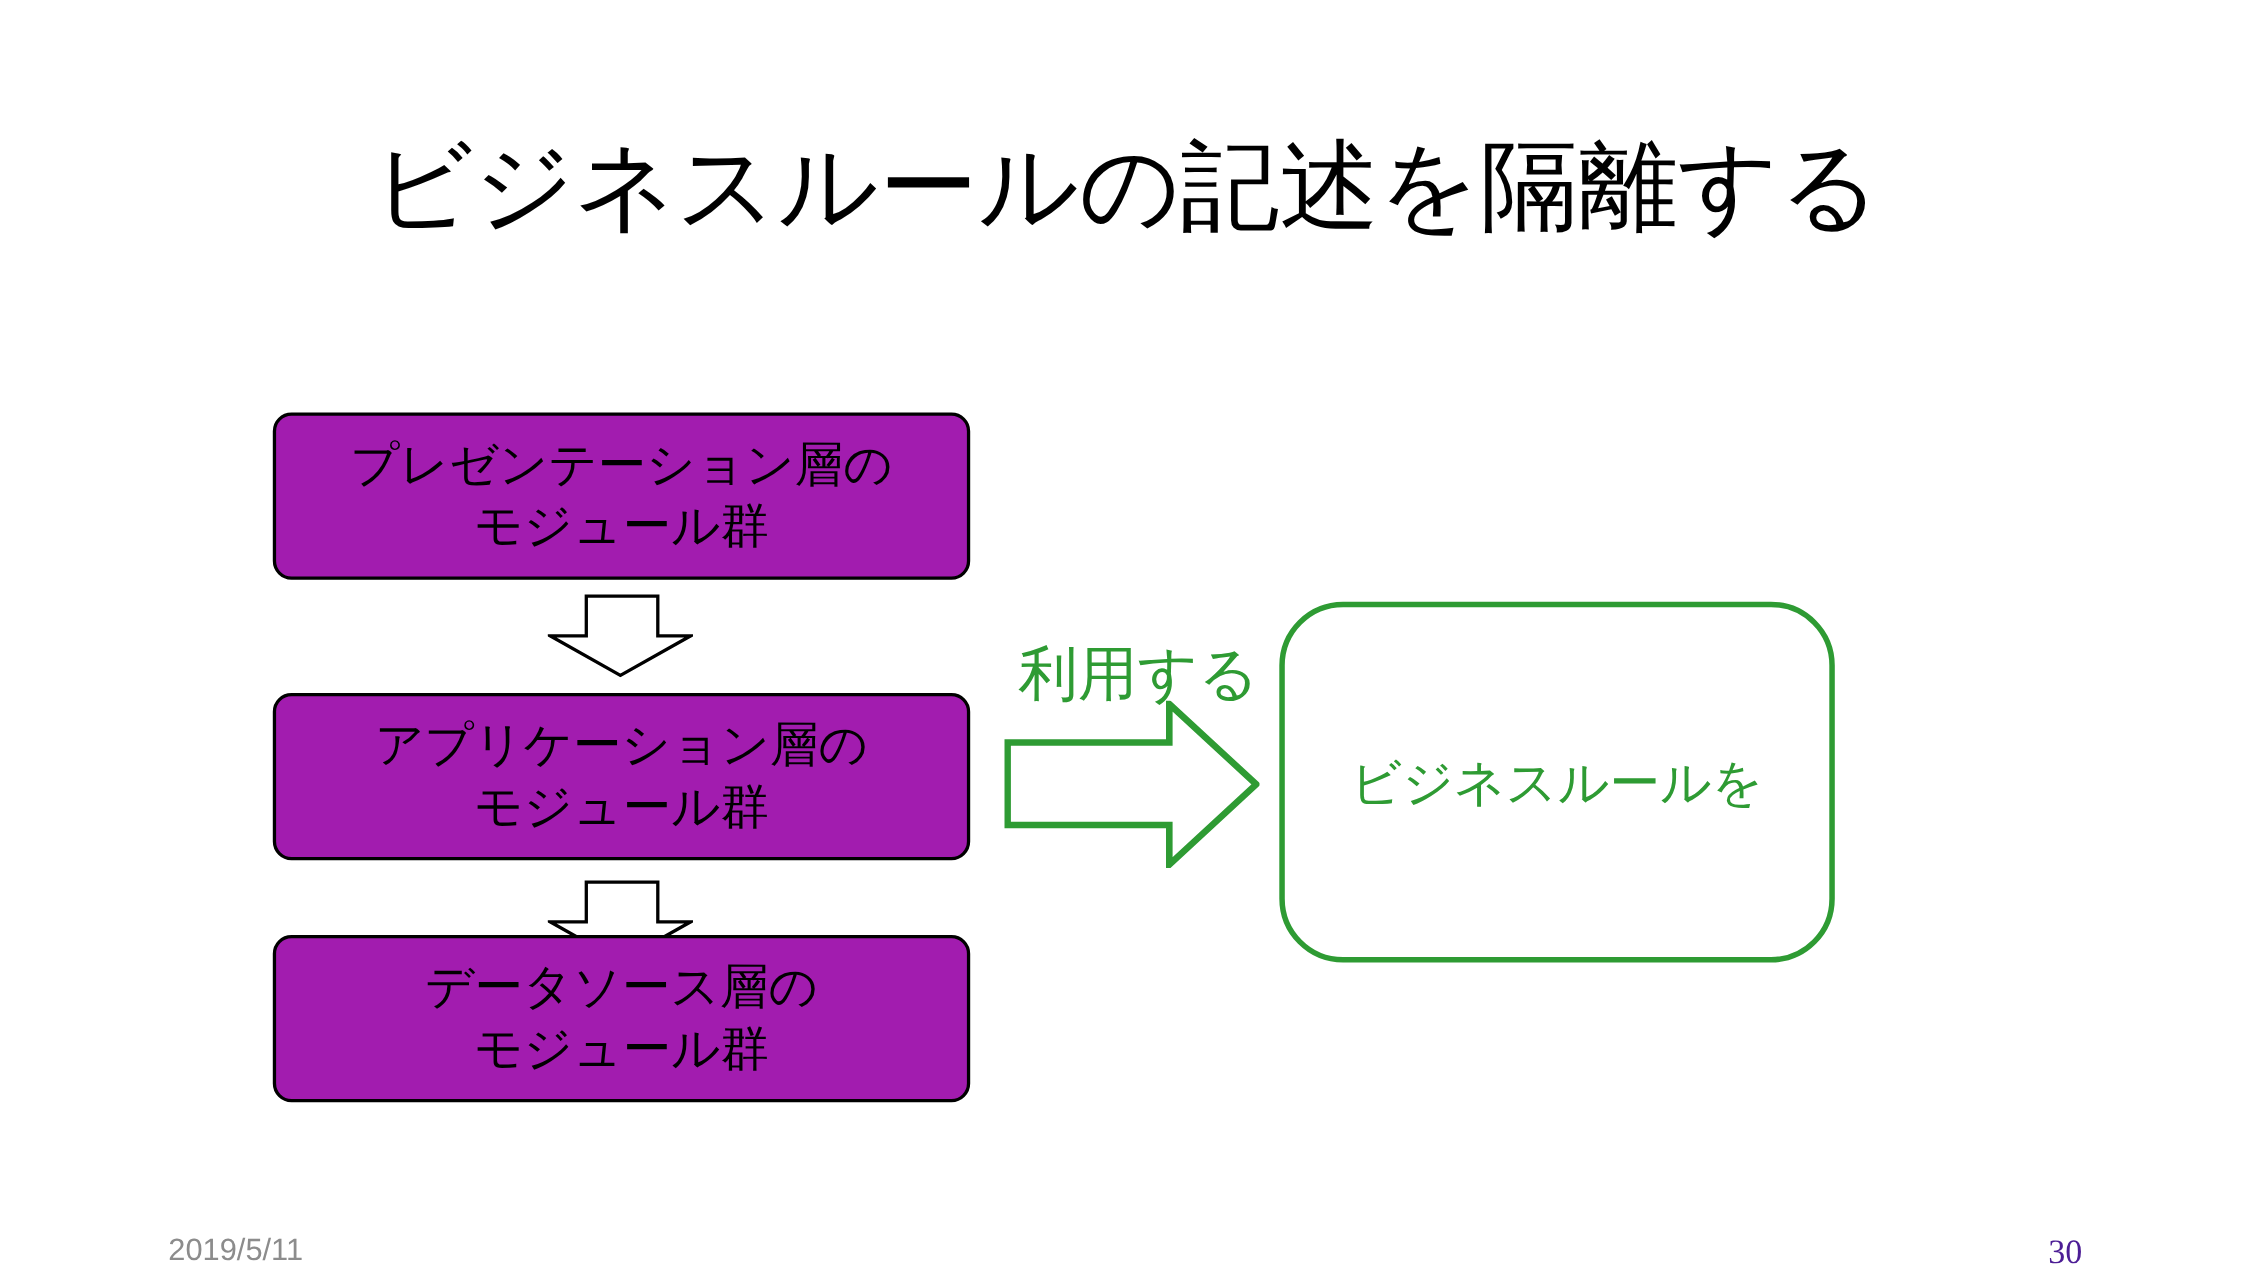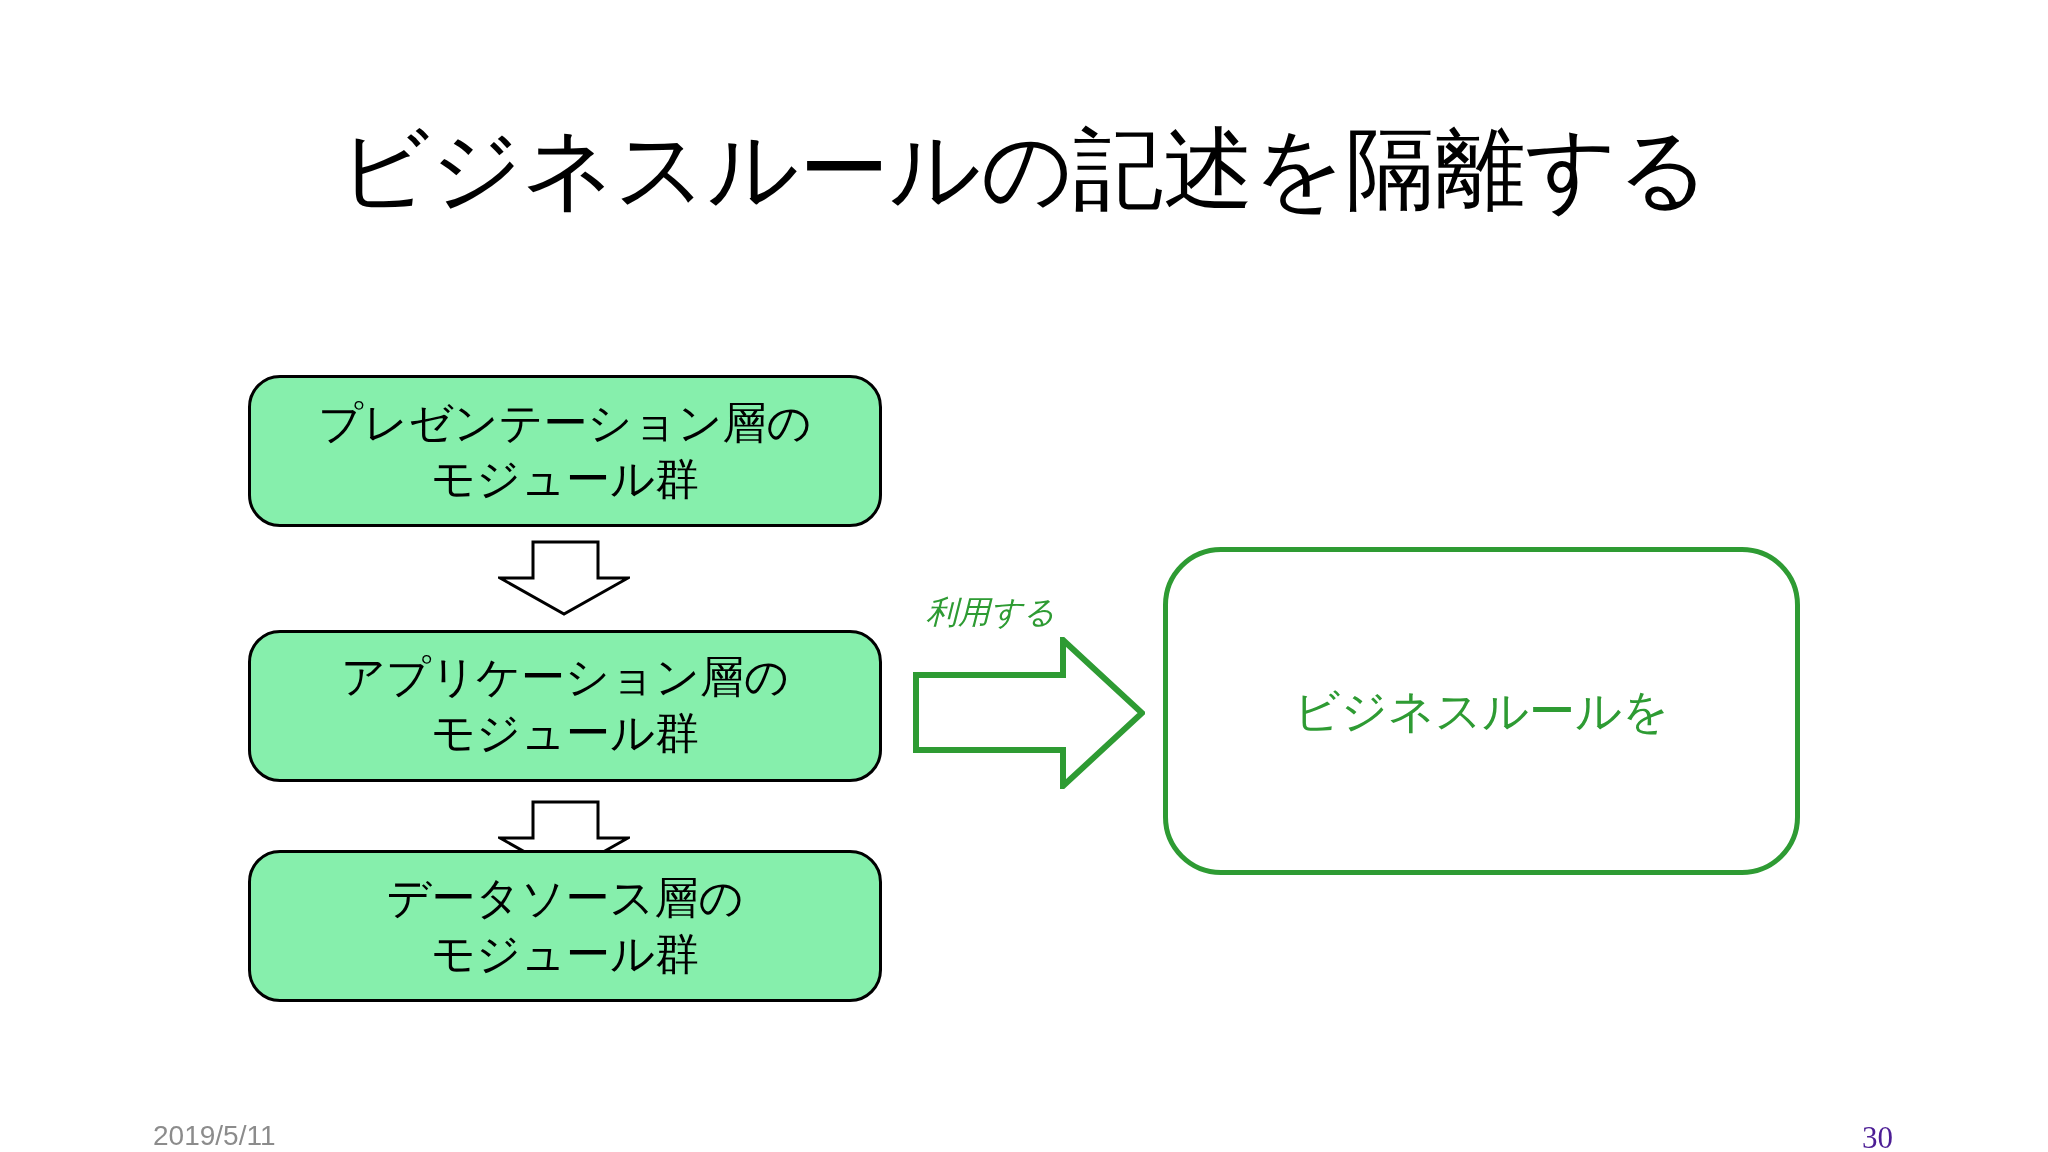--- a/index.html
+++ b/index.html
@@ -23,22 +23,22 @@
     letter-spacing: 0px;
     white-space: nowrap;
   }
   .layer-box {
     position: absolute;
     left: 248px;
     width: 634px;
     height: 152px;
     box-sizing: border-box;
     border: 3px solid #000000;
-    border-radius: 32px;
-    background: #86efac;
+    border-radius: 17px;
+    background: #a21caf;
     display: flex;
     flex-direction: column;
     align-items: center;
     justify-content: center;
     font-size: 44px;
     line-height: 1.28;
     color: #000000;
     text-align: center;
     white-space: nowrap;
   }
@@ -49,38 +49,37 @@
     position: absolute;
     left: 498px;
     width: 132px;
     height: 76px;
   }
   .down-arrow-1 { top: 503px; }
   .down-arrow-2 { top: 763px; }
   .use-label {
     position: absolute;
     left: 926px;
-    top: 554px;
-    font-size: 32px;
+    top: 540px;
+    font-size: 54px;
     color: #2e9b33;
     white-space: nowrap;
-    font-style: italic;
   }
   .right-arrow {
     position: absolute;
     left: 913px;
     top: 600px;
     width: 232px;
     height: 152px;
   }
   .rule-box {
     position: absolute;
     left: 1163px;
     top: 510px;
-    width: 637px;
+    width: 505px;
     height: 328px;
     box-sizing: border-box;
     border: 5px solid #2e9b33;
     border-radius: 58px;
     background: #ffffff;
     display: flex;
     flex-direction: row;
     align-items: center;
     justify-content: center;
     font-size: 46px;

